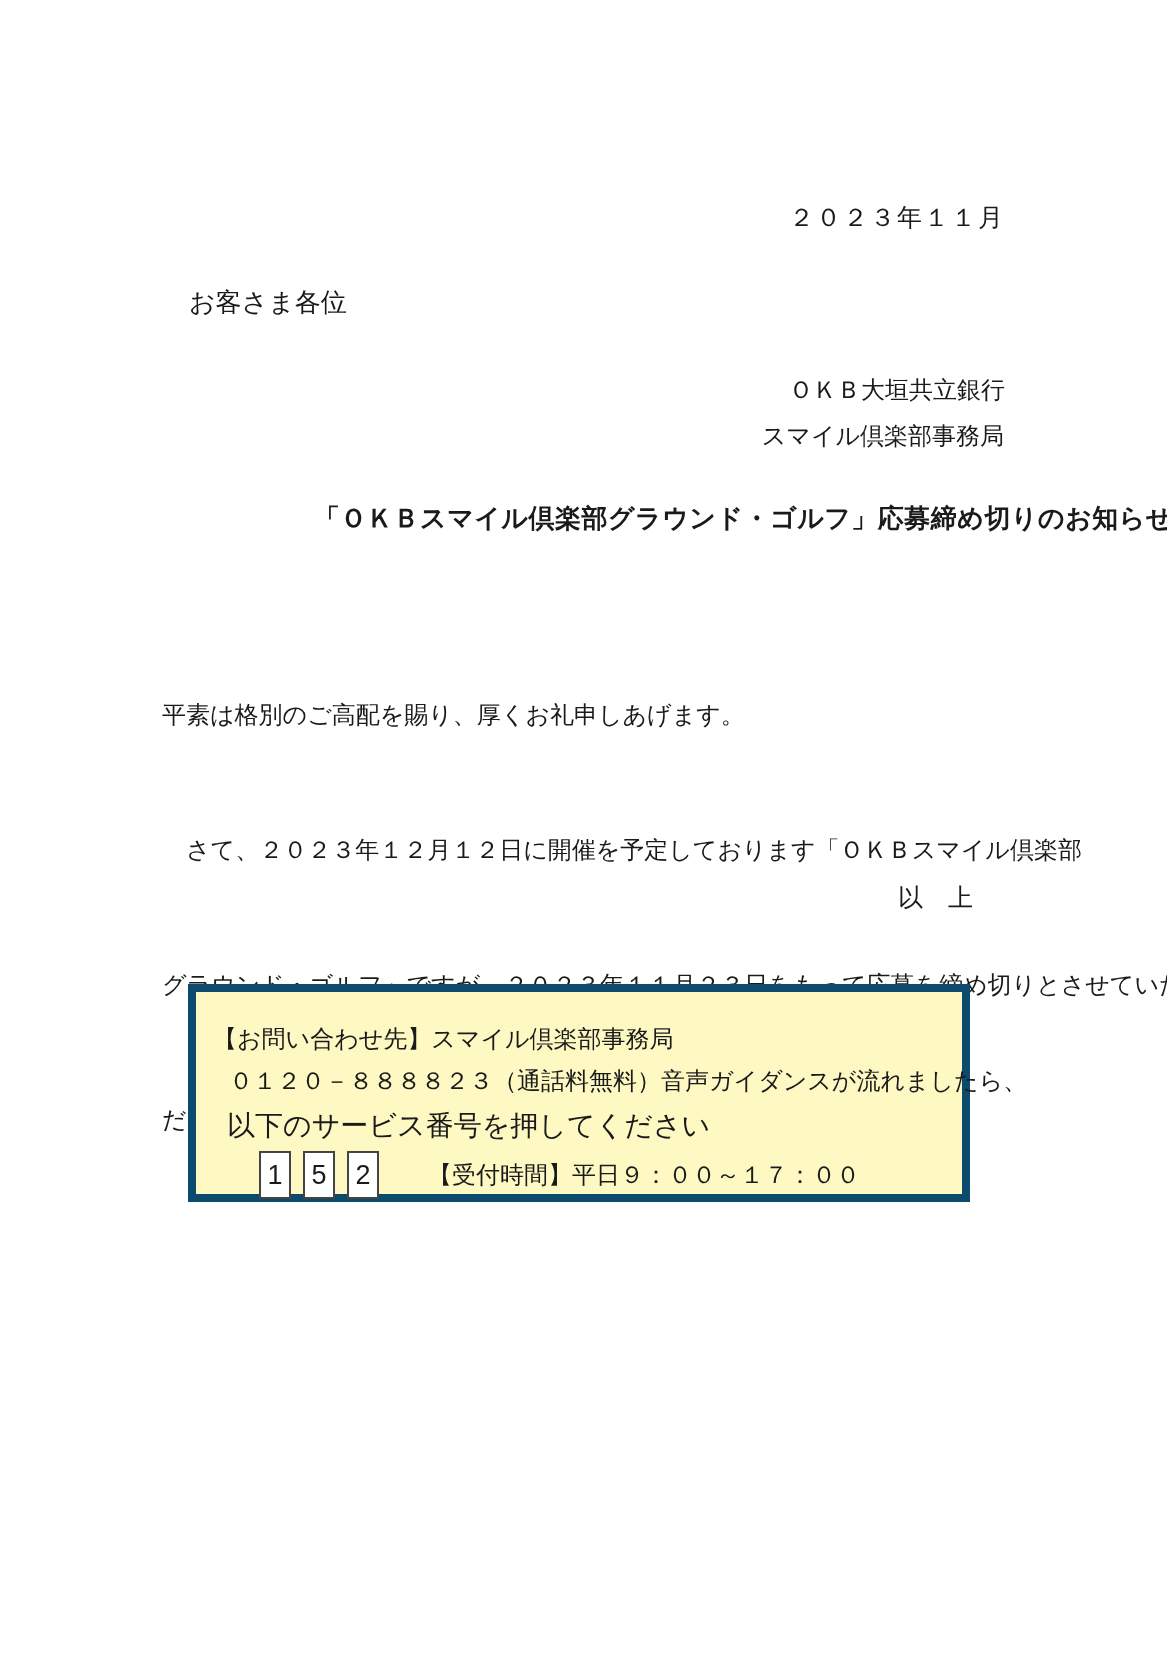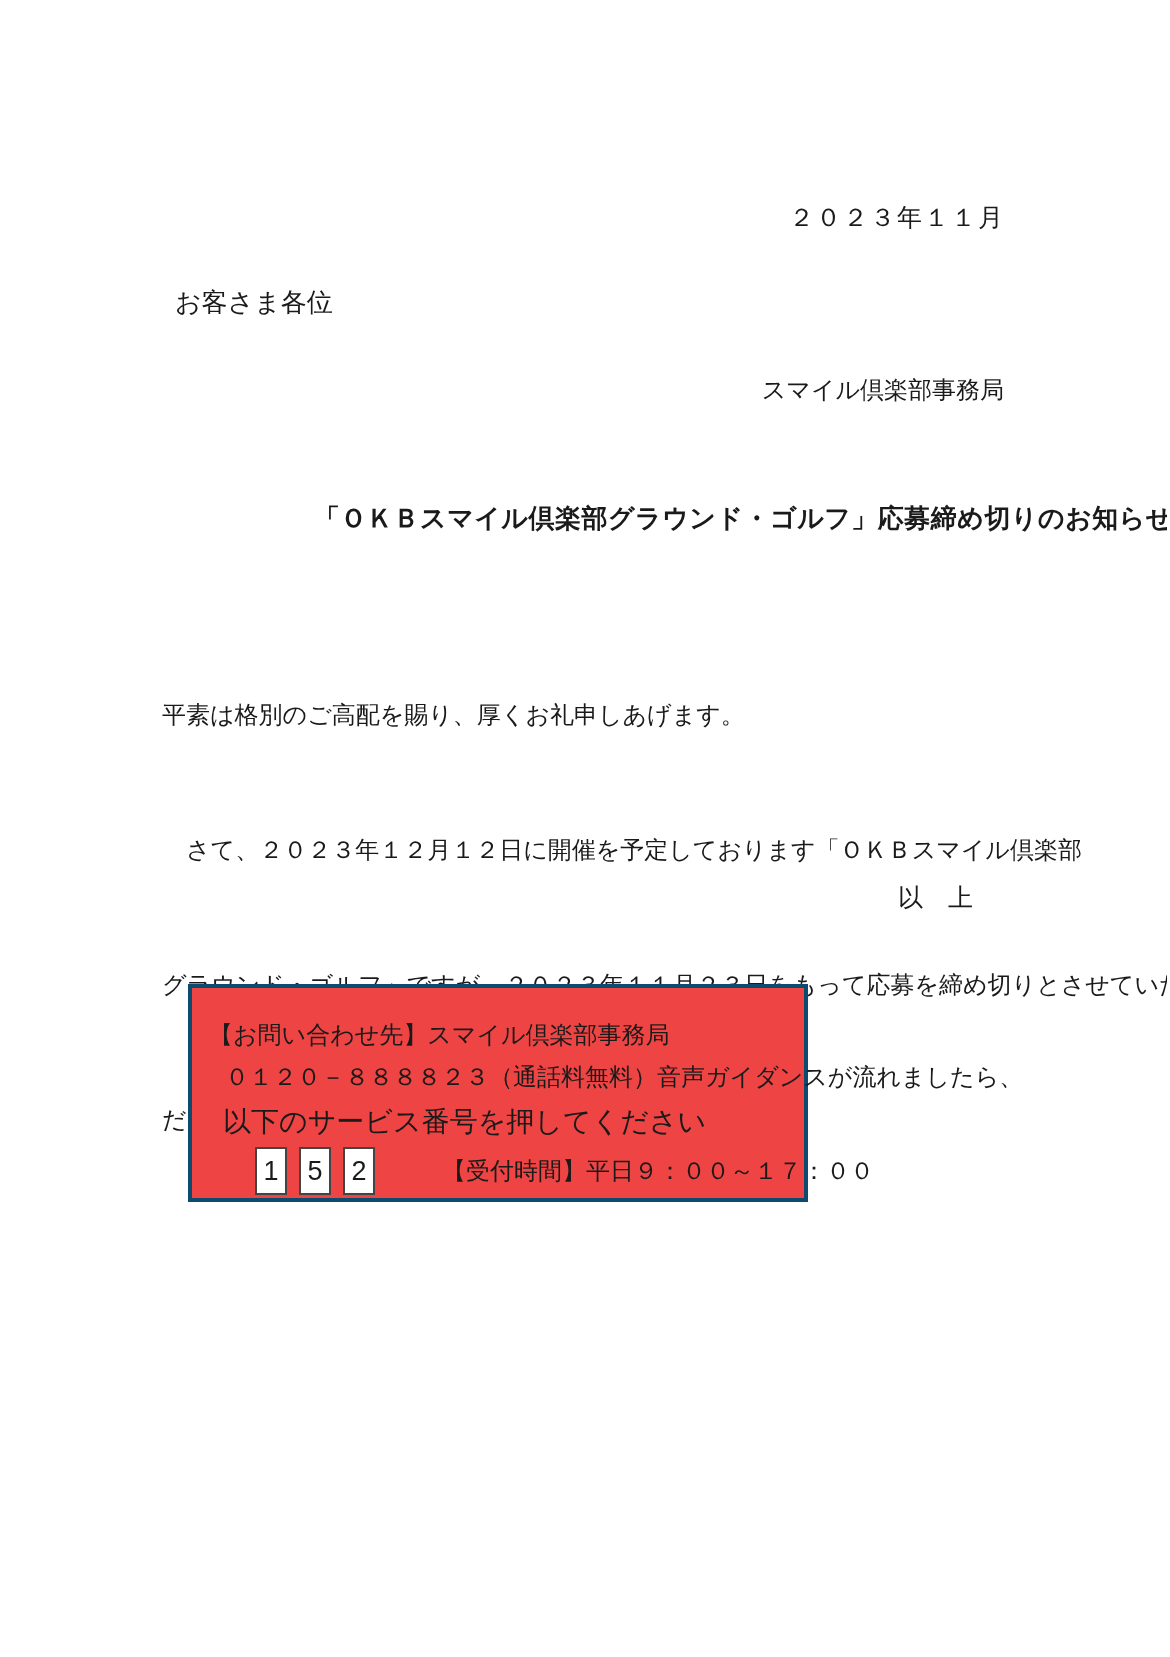--- a/index.html
+++ b/index.html
@@ -19,21 +19,21 @@
     position: absolute;
     top: 192px;
     right: 168px;
     font-size: 25px;
     letter-spacing: 2px;
     white-space: nowrap;
   }
   .recipient {
     position: absolute;
     top: 276px;
-    left: 166px;
+    left: 180px;
     font-size: 26px;
     white-space: nowrap;
   }
   .sender {
     position: absolute;
     top: 358px;
     right: 165px;
     text-align: right;
     font-size: 24px;
     line-height: 40px;
@@ -64,24 +64,24 @@
     top: 833px;
     left: 889px;
     font-size: 25px;
     white-space: nowrap;
     margin-top: 39px;
   }
   .contact-box {
     position: absolute;
     top: 978px;
     left: 182px;
-    width: 620px;
+    width: 782px;
     height: 218px;
-    border: 4px solid #0c4a6e;
-    background: #ef4444;
+    border: 8px solid #0c4a6e;
+    background: #fef9c3;
   }
   .contact-box .heading {
     position: absolute;
     top: 28px;
     left: 14px;
     font-size: 24px;
     white-space: nowrap;
   }
   .contact-box .phone-line {
     position: absolute;
@@ -110,34 +110,35 @@
     border: 2px solid #444444;
     display: flex;
     align-items: center;
     justify-content: center;
     font-size: 27px;
     margin-right: 12px;
     background: #ffffff;
   }
   .hours {
     font-size: 24px;
-    margin-left: 52px;
+    margin-left: 34px;
     white-space: nowrap;
   }
 </style>
 </head>
 <body>
 
 <div class="page">
 
   <div class="date">２０２３年１１月</div>
 
   <div class="recipient">お客さま各位</div>
 
   <div class="sender">
+    <div class="org">ＯＫＢ大垣共立銀行</div>
     <div class="dept">スマイル倶楽部事務局</div>
   </div>
 
   <div class="doc-title">「ＯＫＢスマイル倶楽部グラウンド・ゴルフ」応募締め切りのお知らせ</div>
 
   <div class="body-text">
     <div>平素は格別のご高配を賜り、厚くお礼申しあげます。</div>
     <div>　さて、２０２３年１２月１２日に開催を予定しております「ＯＫＢスマイル倶楽部</div>
     <div>グラウンド・ゴルフ」ですが、２０２３年１１月２３日をもって応募を締め切りとさせていた</div>
     <div>だきます。</div>

